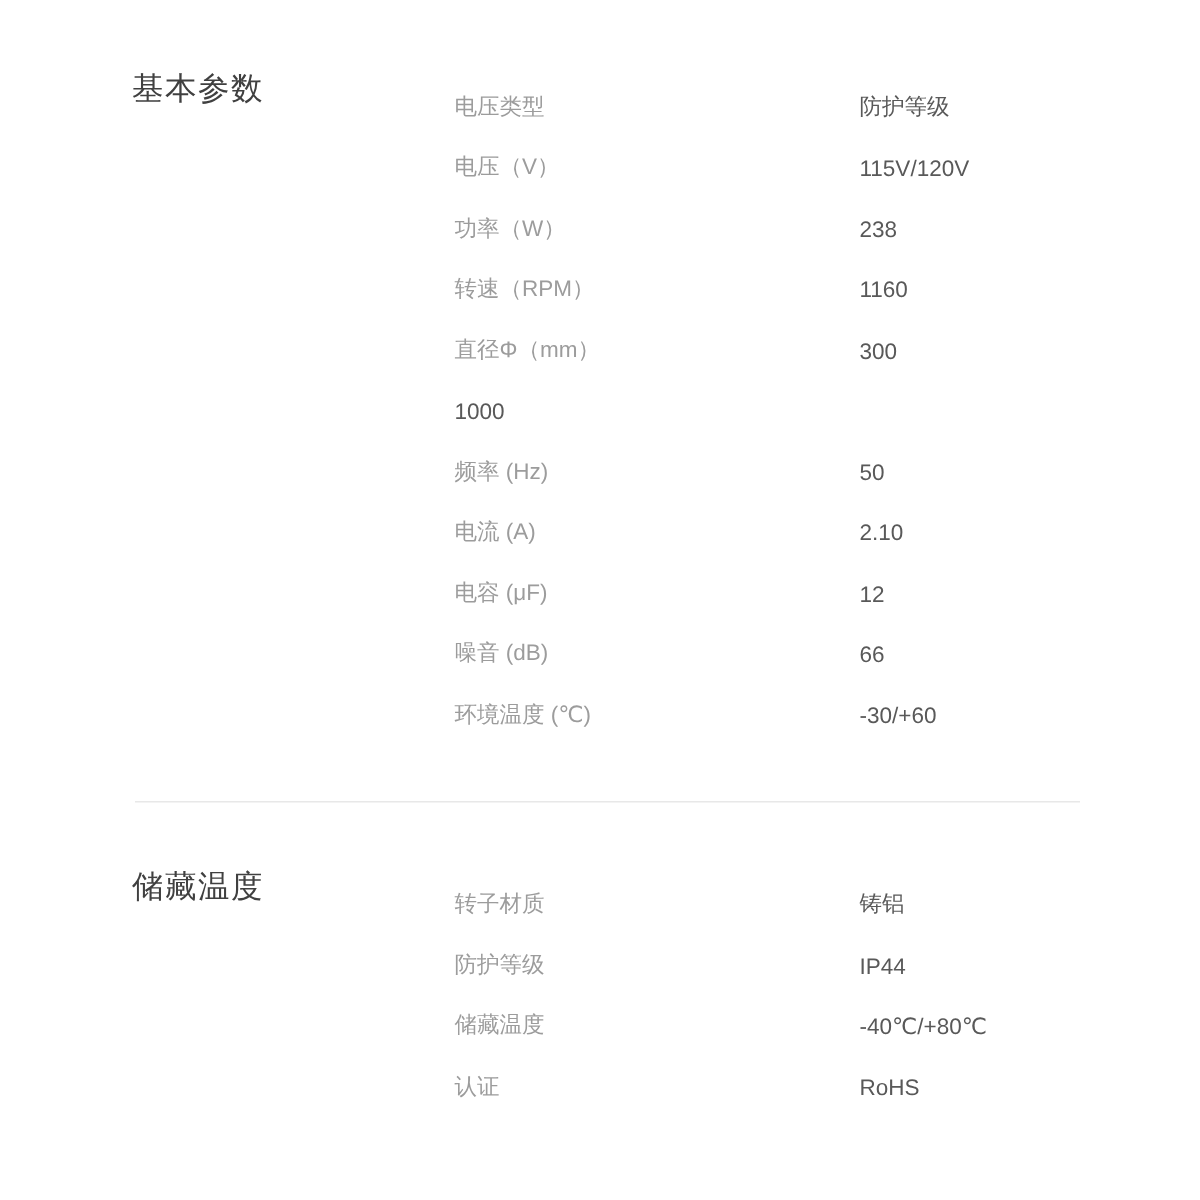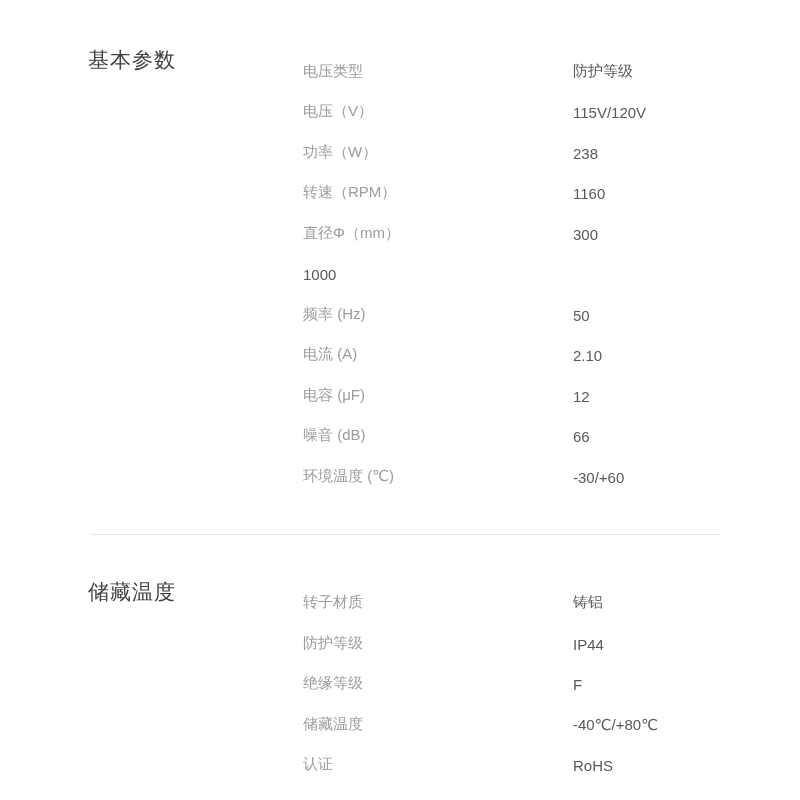--- a/index.html
+++ b/index.html
@@ -103,24 +103,20 @@
       <div class="rows">
           <div class="spec-row">
     <span class="spec-label">转子材质</span>
     <span class="spec-value">铸铝</span>
   </div>
           <div class="spec-row">
     <span class="spec-label">防护等级</span>
     <span class="spec-value">IP44</span>
   </div>
           <div class="spec-row">
-    <span class="spec-label">绝缘等级</span>
-    <span class="spec-value">F</span>
-  </div>
-          <div class="spec-row">
     <span class="spec-label">储藏温度</span>
     <span class="spec-value">-40℃/+80℃</span>
   </div>
           <div class="spec-row">
     <span class="spec-label">认证</span>
     <span class="spec-value">RoHS</span>
   </div>
         </div>
     </div>
 

